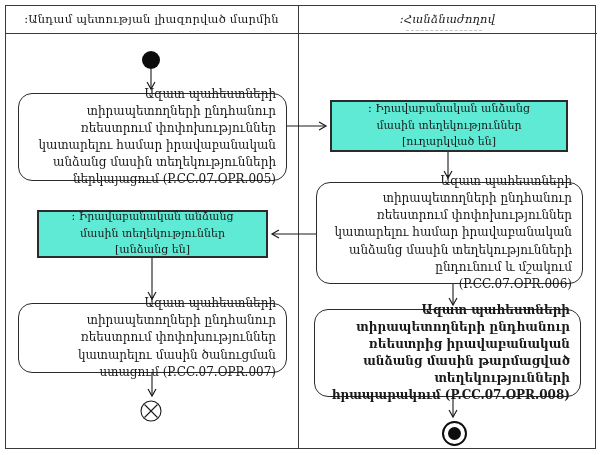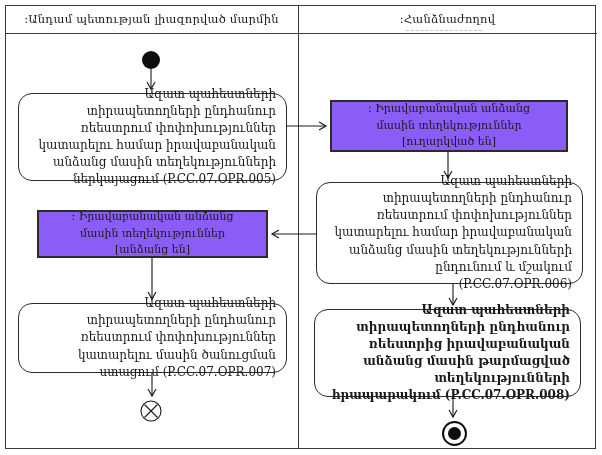--- a/index.html
+++ b/index.html
@@ -7,29 +7,29 @@
     position:relative;width:602px;height:455px;background:#ffffff;
     font-family:"DejaVu Serif","DejaVu Sans",serif;color:#1a1a1a;
     overflow:hidden;
   }
   .frame{position:absolute;left:5px;top:5px;width:591px;height:444px;border:1px solid #3a3a3a;box-sizing:border-box;}
   .lane-divider{position:absolute;left:298px;top:5px;width:0;height:444px;border-left:1px solid #3a3a3a;}
   .header-line{position:absolute;left:5px;top:33px;width:592px;height:0;border-top:1px solid #3a3a3a;}
   .lane-title{position:absolute;top:6px;height:26px;display:flex;align-items:center;justify-content:center;
     font-size:11.5px;letter-spacing:0.2px;text-align:center;}
   .lane-title.left{left:5px;width:293px;}
-  .lane-title.right{left:298px;width:299px;}
+  .lane-title.right{left:298px;width:299px;font-style:italic;}
 
   .action{
     position:absolute;box-sizing:border-box;border:1px solid #2b2b2b;border-radius:14px;background:#fff;
     display:flex;align-items:center;justify-content:center;text-align:right;
     font-size:12px;line-height:1.42;padding:20px 10px;
   }
   .objnode{
-    position:absolute;box-sizing:border-box;border:2px solid #2b2b2b;background:#8b5cf6;
+    position:absolute;box-sizing:border-box;border:2px solid #2b2b2b;background:#5eead4;
     display:flex;align-items:center;justify-content:center;text-align:center;
     font-size:11px;line-height:1.5;padding:2px 28px;
   }
   .start-node{position:absolute;left:142px;top:51px;width:18px;height:18px;border-radius:50%;background:#0d0d0d;}
   .flow-final{position:absolute;left:140px;top:400px;width:22px;height:22px;}
   .activity-final{
     position:absolute;left:442px;top:421px;width:25px;height:25px;border-radius:50%;
     border:2px solid #0d0d0d;box-sizing:border-box;display:flex;align-items:center;justify-content:center;background:#fff;
   }
   .activity-final .dot{width:13px;height:13px;border-radius:50%;background:#0d0d0d;}

